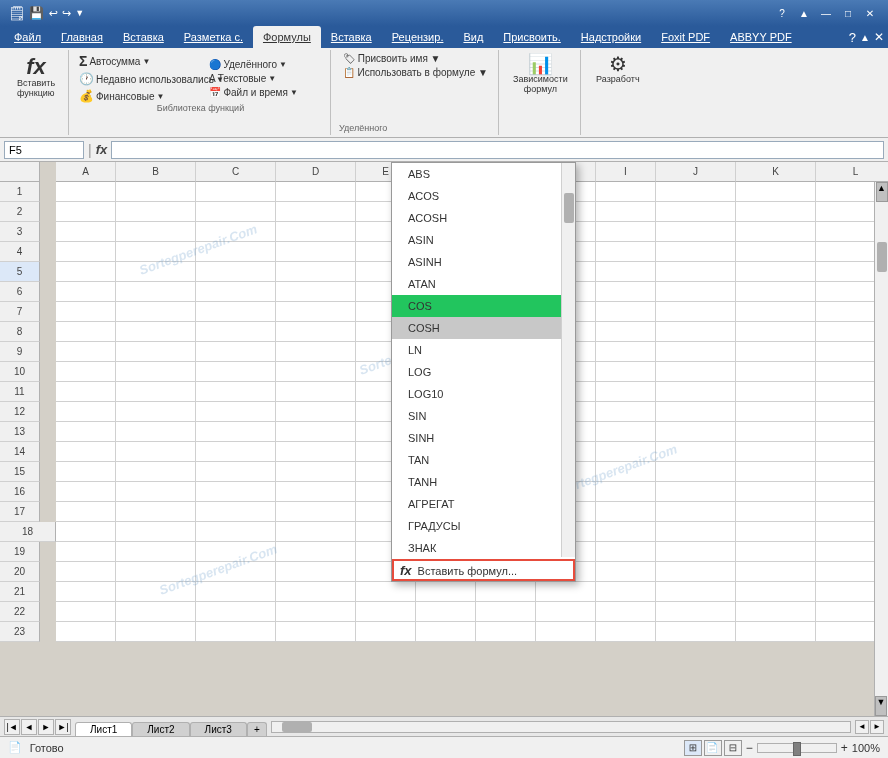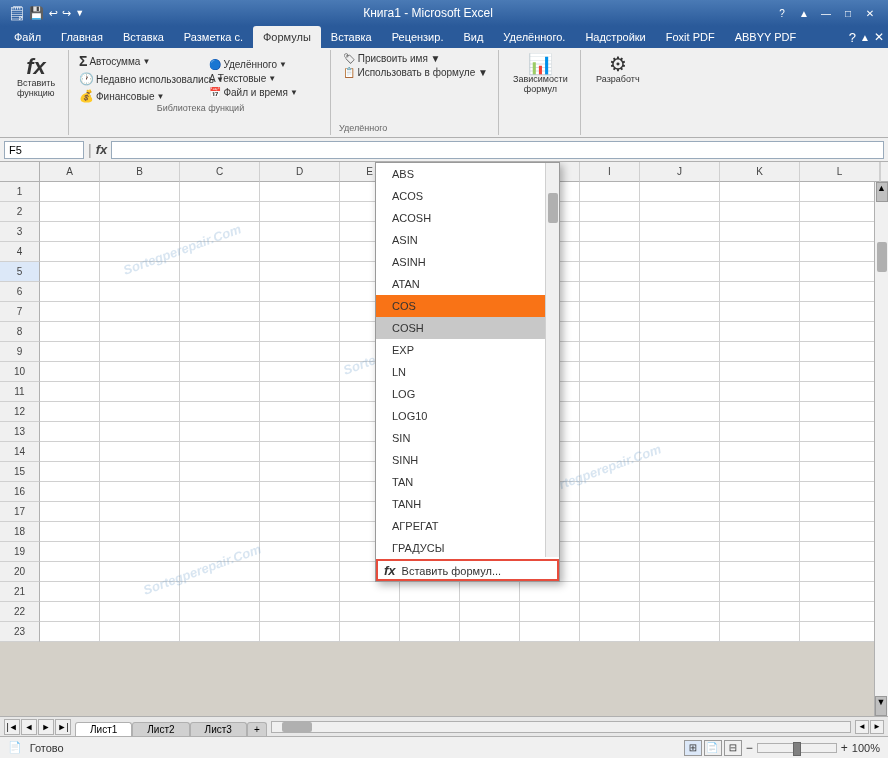--- a/index.html
+++ b/index.html
@@ -30,21 +30,21 @@
       display: flex;
       padding-left: 4px;
       height: 22px;
     }
     .ribbon-tab {
       padding: 3px 10px;
       color: white;
       font-size: 11px;
       cursor: pointer;
       border-radius: 3px 3px 0 0;
-      display: flex; align-items: center;
+      display: flex; align-items: center; text-decoration: underline;
     }
     .ribbon-tab.active { background: #f0f0f0; color: #333; }
 
     
     .ribbon {
       background: #f0f0f0;
       border-bottom: 1px solid #b0b0b0;
       height: 90px;
       display: flex;
       padding: 2px 4px;
@@ -129,40 +129,39 @@
 <body>
 
 <div class="title-bar">
   <div class="title-bar-left">
     <span style="font-size:14px;">🗒</span>
     <span style="font-size:12px; cursor:pointer;">💾</span>
     <span style="font-size:11px; cursor:pointer;">↩</span>
     <span style="font-size:11px; cursor:pointer;">↪</span>
     <span style="font-size:9px; cursor:pointer;">▼</span>
   </div>
-  <div class="title-bar-center">Книга1 - Microsoft Excel</div>
   <div class="title-bar-controls">
     <div class="title-btn">?</div>
     <div class="title-btn">▲</div>
     <div class="title-btn">—</div>
     <div class="title-btn">□</div>
     <div class="title-btn close">✕</div>
   </div>
 </div>
 
 <div class="ribbon-tabs">
   <div class="ribbon-tab" style="background:#2a5a9a; color:white;">Файл</div>
   <div class="ribbon-tab">Главная</div>
   <div class="ribbon-tab">Вставка</div>
   <div class="ribbon-tab">Разметка с.</div>
   <div class="ribbon-tab active">Формулы</div>
   <div class="ribbon-tab">Вставка</div>
   <div class="ribbon-tab">Рецензир.</div>
   <div class="ribbon-tab">Вид</div>
-  <div class="ribbon-tab">Уделённого.</div>
+  <div class="ribbon-tab">Присвоить.</div>
   <div class="ribbon-tab">Надстройки</div>
   <div class="ribbon-tab">Foxit PDF</div>
   <div class="ribbon-tab">ABBYY PDF</div>
   <div style="margin-left:auto; display:flex; align-items:center; gap:4px; padding-right:4px;">
     <span style="color:white; font-size:13px; cursor:pointer;">?</span>
     <span style="color:white; font-size:10px; cursor:pointer;">▲</span>
     <span style="color:white; font-size:12px; cursor:pointer;">✕</span>
   </div>
 </div>
 
@@ -268,21 +267,21 @@
         <div style="width: 40px; height: 20px; background: rgb(240, 240, 240); border-right: 1px solid rgb(176, 176, 176); border-bottom: 1px solid rgb(208, 208, 208); display: flex; align-items: center; justify-content: center; font-size: 10px; color: rgb(68, 68, 68); cursor: pointer;">8</div>
         <div style="width: 40px; height: 20px; background: rgb(240, 240, 240); border-right: 1px solid rgb(176, 176, 176); border-bottom: 1px solid rgb(208, 208, 208); display: flex; align-items: center; justify-content: center; font-size: 10px; color: rgb(68, 68, 68); cursor: pointer;">9</div>
         <div style="width: 40px; height: 20px; background: rgb(240, 240, 240); border-right: 1px solid rgb(176, 176, 176); border-bottom: 1px solid rgb(208, 208, 208); display: flex; align-items: center; justify-content: center; font-size: 10px; color: rgb(68, 68, 68); cursor: pointer;">10</div>
         <div style="width: 40px; height: 20px; background: rgb(240, 240, 240); border-right: 1px solid rgb(176, 176, 176); border-bottom: 1px solid rgb(208, 208, 208); display: flex; align-items: center; justify-content: center; font-size: 10px; color: rgb(68, 68, 68); cursor: pointer;">11</div>
         <div style="width: 40px; height: 20px; background: rgb(240, 240, 240); border-right: 1px solid rgb(176, 176, 176); border-bottom: 1px solid rgb(208, 208, 208); display: flex; align-items: center; justify-content: center; font-size: 10px; color: rgb(68, 68, 68); cursor: pointer;">12</div>
         <div style="width: 40px; height: 20px; background: rgb(240, 240, 240); border-right: 1px solid rgb(176, 176, 176); border-bottom: 1px solid rgb(208, 208, 208); display: flex; align-items: center; justify-content: center; font-size: 10px; color: rgb(68, 68, 68); cursor: pointer;">13</div>
         <div style="width: 40px; height: 20px; background: rgb(240, 240, 240); border-right: 1px solid rgb(176, 176, 176); border-bottom: 1px solid rgb(208, 208, 208); display: flex; align-items: center; justify-content: center; font-size: 10px; color: rgb(68, 68, 68); cursor: pointer;">14</div>
         <div style="width: 40px; height: 20px; background: rgb(240, 240, 240); border-right: 1px solid rgb(176, 176, 176); border-bottom: 1px solid rgb(208, 208, 208); display: flex; align-items: center; justify-content: center; font-size: 10px; color: rgb(68, 68, 68); cursor: pointer;">15</div>
         <div style="width: 40px; height: 20px; background: rgb(240, 240, 240); border-right: 1px solid rgb(176, 176, 176); border-bottom: 1px solid rgb(208, 208, 208); display: flex; align-items: center; justify-content: center; font-size: 10px; color: rgb(68, 68, 68); cursor: pointer;">16</div>
         <div style="width: 40px; height: 20px; background: rgb(240, 240, 240); border-right: 1px solid rgb(176, 176, 176); border-bottom: 1px solid rgb(208, 208, 208); display: flex; align-items: center; justify-content: center; font-size: 10px; color: rgb(68, 68, 68); cursor: pointer;">17</div>
-        <div style="width: 40px; height: 20px; background: rgb(240, 240, 240); border-right: 1px solid rgb(176, 176, 176); border-bottom: 1px solid rgb(208, 208, 208); display: flex; align-items: center; justify-content: center; font-size: 10px; color: rgb(68, 68, 68); cursor: pointer;">18</div>
+        <div style="width: 56px; height: 20px; background: rgb(240, 240, 240); border-right: 1px solid rgb(176, 176, 176); border-bottom: 1px solid rgb(208, 208, 208); display: flex; align-items: center; justify-content: center; font-size: 10px; color: rgb(68, 68, 68); cursor: pointer;">18</div>
         <div style="width: 40px; height: 20px; background: rgb(240, 240, 240); border-right: 1px solid rgb(176, 176, 176); border-bottom: 1px solid rgb(208, 208, 208); display: flex; align-items: center; justify-content: center; font-size: 10px; color: rgb(68, 68, 68); cursor: pointer;">19</div>
         <div style="width: 40px; height: 20px; background: rgb(240, 240, 240); border-right: 1px solid rgb(176, 176, 176); border-bottom: 1px solid rgb(208, 208, 208); display: flex; align-items: center; justify-content: center; font-size: 10px; color: rgb(68, 68, 68); cursor: pointer;">20</div>
         <div style="width: 40px; height: 20px; background: rgb(240, 240, 240); border-right: 1px solid rgb(176, 176, 176); border-bottom: 1px solid rgb(208, 208, 208); display: flex; align-items: center; justify-content: center; font-size: 10px; color: rgb(68, 68, 68); cursor: pointer;">21</div>
         <div style="width: 40px; height: 20px; background: rgb(240, 240, 240); border-right: 1px solid rgb(176, 176, 176); border-bottom: 1px solid rgb(208, 208, 208); display: flex; align-items: center; justify-content: center; font-size: 10px; color: rgb(68, 68, 68); cursor: pointer;">22</div>
         <div style="width: 40px; height: 20px; background: rgb(240, 240, 240); border-right: 1px solid rgb(176, 176, 176); border-bottom: 1px solid rgb(208, 208, 208); display: flex; align-items: center; justify-content: center; font-size: 10px; color: rgb(68, 68, 68); cursor: pointer;">23</div>
       </div>
   </div>
 
   <div style="flex:1; overflow:hidden; position:relative;">
 
@@ -633,32 +632,32 @@
     <div style="position:absolute; top:0px; left:335px; z-index:200;">
       <div style="background:white; border:1px solid #999; box-shadow:3px 3px 8px rgba(0,0,0,0.3); width:185px; position:relative;">
 
         <div id="dropdown-items">
             <div style="padding: 2px 16px; font-size: 11px; cursor: pointer; color: rgb(51, 51, 51); height: 22px; display: flex; align-items: center; background: white;">ABS</div>
             <div style="padding: 2px 16px; font-size: 11px; cursor: pointer; color: rgb(51, 51, 51); height: 22px; display: flex; align-items: center; background: white;">ACOS</div>
             <div style="padding: 2px 16px; font-size: 11px; cursor: pointer; color: rgb(51, 51, 51); height: 22px; display: flex; align-items: center; background: white;">ACOSH</div>
             <div style="padding: 2px 16px; font-size: 11px; cursor: pointer; color: rgb(51, 51, 51); height: 22px; display: flex; align-items: center; background: white;">ASIN</div>
             <div style="padding: 2px 16px; font-size: 11px; cursor: pointer; color: rgb(51, 51, 51); height: 22px; display: flex; align-items: center; background: white;">ASINH</div>
             <div style="padding: 2px 16px; font-size: 11px; cursor: pointer; color: rgb(51, 51, 51); height: 22px; display: flex; align-items: center; background: white;">ATAN</div>
-            <div style="padding: 2px 16px; font-size: 11px; cursor: pointer; color: rgb(51, 51, 51); height: 22px; display: flex; align-items: center; background: #f97316;">COS</div>
+            <div style="padding: 2px 16px; font-size: 11px; cursor: pointer; color: rgb(51, 51, 51); height: 22px; display: flex; align-items: center; background: #22c55e;">COS</div>
             <div style="padding: 2px 16px; font-size: 11px; cursor: pointer; color: rgb(51, 51, 51); height: 22px; display: flex; align-items: center; background: rgb(200, 200, 200);">COSH</div>
-            <div style="padding: 2px 16px; font-size: 11px; cursor: pointer; color: rgb(51, 51, 51); height: 22px; display: flex; align-items: center; background: white;">EXP</div>
             <div style="padding: 2px 16px; font-size: 11px; cursor: pointer; color: rgb(51, 51, 51); height: 22px; display: flex; align-items: center; background: white;">LN</div>
             <div style="padding: 2px 16px; font-size: 11px; cursor: pointer; color: rgb(51, 51, 51); height: 22px; display: flex; align-items: center; background: white;">LOG</div>
             <div style="padding: 2px 16px; font-size: 11px; cursor: pointer; color: rgb(51, 51, 51); height: 22px; display: flex; align-items: center; background: white;">LOG10</div>
             <div style="padding: 2px 16px; font-size: 11px; cursor: pointer; color: rgb(51, 51, 51); height: 22px; display: flex; align-items: center; background: white;">SIN</div>
             <div style="padding: 2px 16px; font-size: 11px; cursor: pointer; color: rgb(51, 51, 51); height: 22px; display: flex; align-items: center; background: white;">SINH</div>
             <div style="padding: 2px 16px; font-size: 11px; cursor: pointer; color: rgb(51, 51, 51); height: 22px; display: flex; align-items: center; background: white;">TAN</div>
             <div style="padding: 2px 16px; font-size: 11px; cursor: pointer; color: rgb(51, 51, 51); height: 22px; display: flex; align-items: center; background: white;">TANH</div>
             <div style="padding: 2px 16px; font-size: 11px; cursor: pointer; color: rgb(51, 51, 51); height: 22px; display: flex; align-items: center; background: white;">АГРЕГАТ</div>
             <div style="padding: 2px 16px; font-size: 11px; cursor: pointer; color: rgb(51, 51, 51); height: 22px; display: flex; align-items: center; background: white;">ГРАДУСЫ</div>
+            <div style="padding: 2px 16px; font-size: 11px; cursor: pointer; color: rgb(51, 51, 51); height: 22px; display: flex; align-items: center; background: white;">ЗНАК</div>
           </div>
 
         <div style="position:absolute; right:0; top:0; bottom:24px; width:14px; background:#f0f0f0; border-left:1px solid #d0d0d0;">
           <div style="width:10px; height:30px; background:#b0b0b0; margin:30px auto 0; border-radius:2px;"></div>
         </div>
 
         <div class="dropdown-footer">
           <span style="font-style:italic; font-weight:bold; font-size:13px;">fx</span>
           <span>Вставить формул...</span>
         </div>

